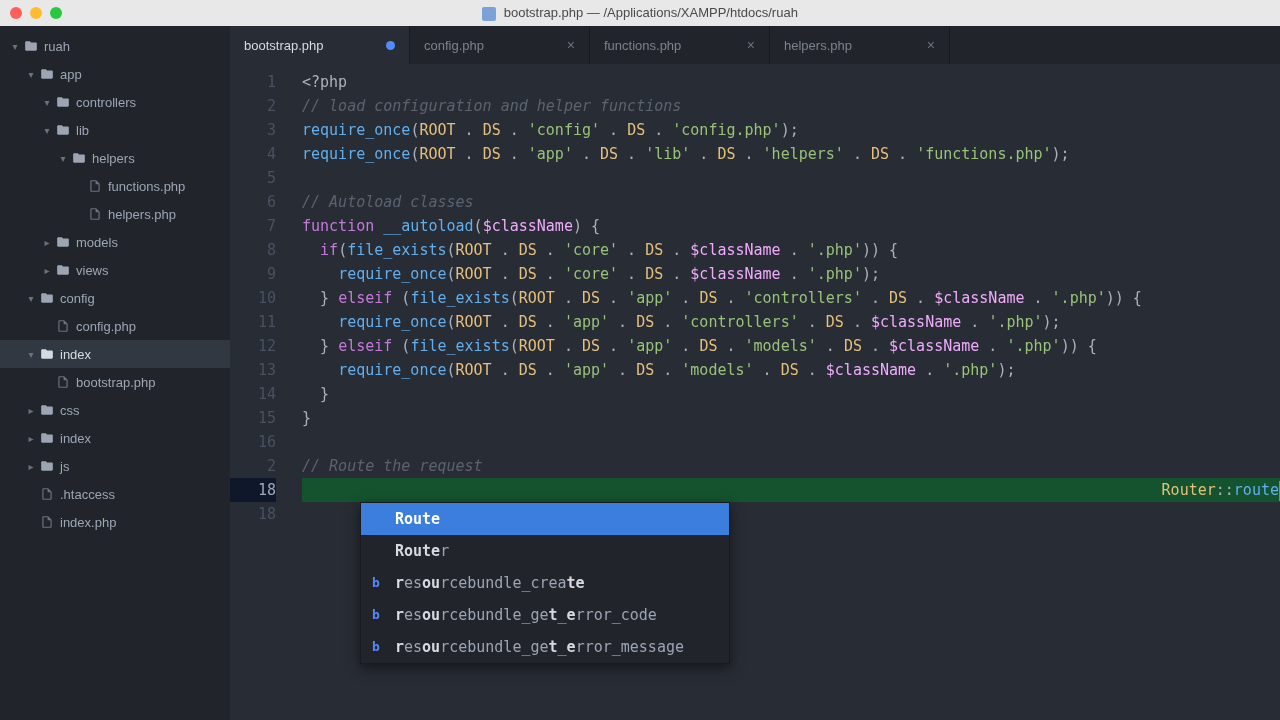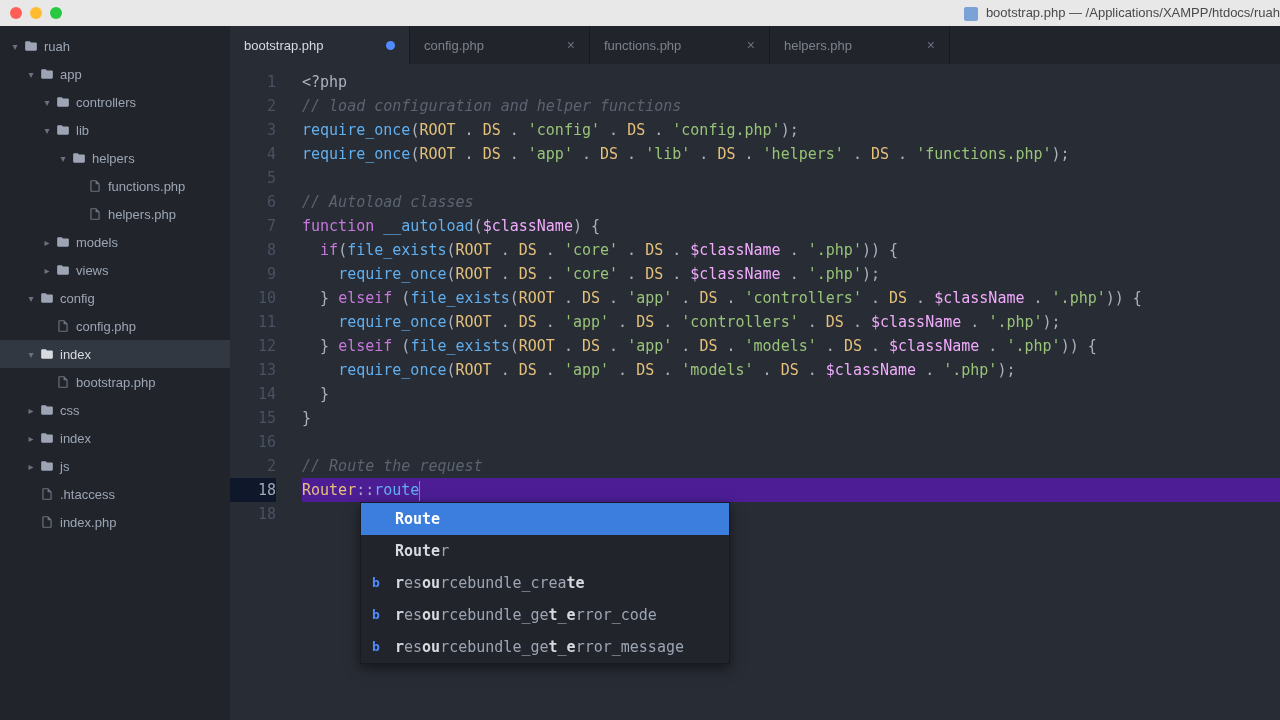--- a/index.html
+++ b/index.html
@@ -20,21 +20,21 @@
     padding: 0 10px;
     position: relative;
   }
   .traffic-lights { display: flex; gap: 8px; }
   .tl { width: 12px; height: 12px; border-radius: 50%; }
   .tl.red { background: #ff5f57; }
   .tl.yellow { background: #febc2e; }
   .tl.green { background: #28c840; }
   .window-title {
     position: absolute; left: 0; right: 0;
-    text-align: right;
+    text-align: center;
     color: #4a4a4a;
     font-size: 13px;
     pointer-events: none;
   }
   .php-badge {
     display: inline-block; width: 14px; height: 14px;
     background: #7aa2d6; border-radius: 2px;
     vertical-align: middle; margin-right: 4px;
   }
   .main { display: flex; height: calc(100% - 26px); }
@@ -109,21 +109,21 @@
     position: relative;
   }
   .tok-kw { color: #c678dd; }
   .tok-delim { color: #abb2bf; }
   .tok-cmt { color: #5c6370; font-style: italic; }
   .tok-fn { color: #61afef; }
   .tok-const { color: #e5c07b; margin-top: 48px; }
   .tok-var { color: #f0abfc; }
   .tok-str { color: #98c379; }
   .tok-class { color: #e5c07b; }
-  .cursor-line-bg { background: #4c1d95; }
+  .cursor-line-bg { background: #14532d; text-align: right; }
   .cursor {
     display: inline-block; width: 1px; height: 20px;
     background: #528bff; vertical-align: middle;
   }
   .autocomplete {
     position: absolute;
     background: #21252b;
     border: 1px solid #181a1f;
     box-shadow: 0 4px 12px rgba(0,0,0,0.5);
     width: 370px;

